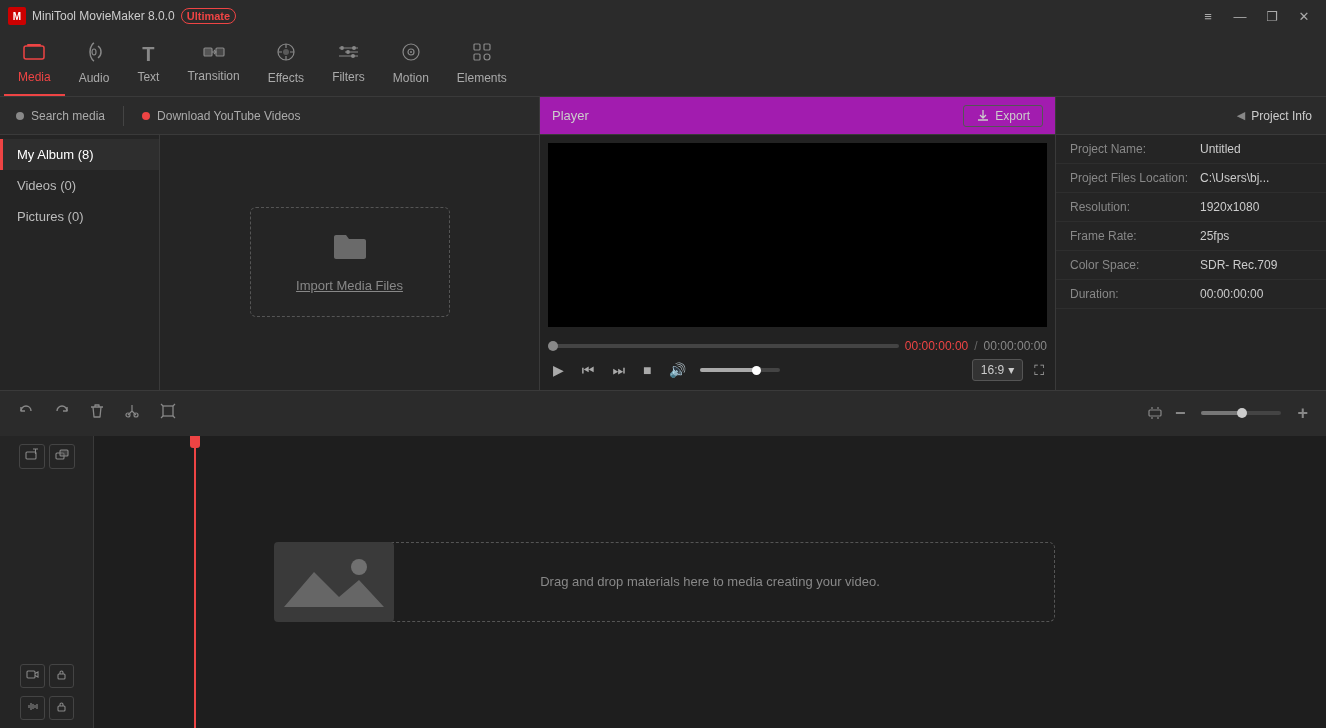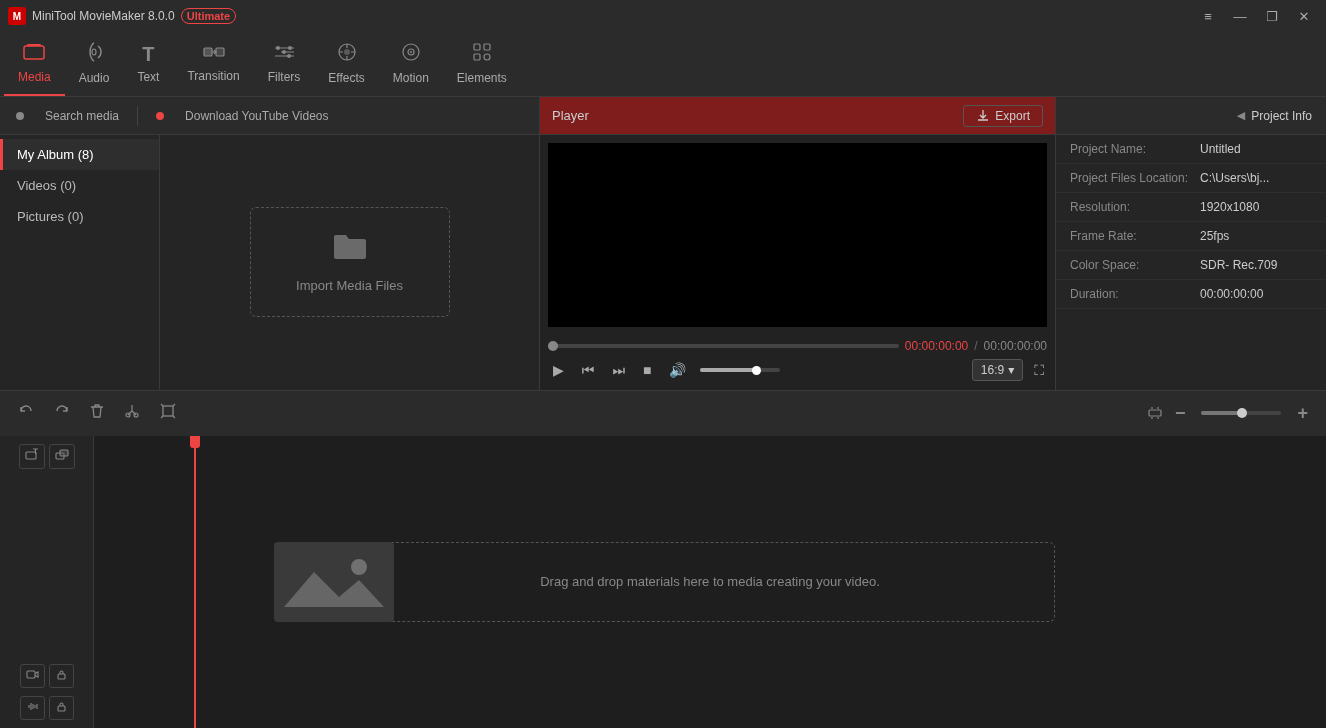--- a/index.html
+++ b/index.html
@@ -124,21 +124,21 @@
       align-items: center;
       height: 38px;
       background: #2b2b2b;
       border-bottom: 1px solid #3a3a3a;
       padding: 0 6px;
       gap: 4px;
     }
     .media-tab {
       display: flex;
       align-items: center;
-      gap: 21px;
+      gap: 7px;
       padding: 4px 10px;
       cursor: pointer;
       color: #aaa;
       font-size: 12px;
       border-radius: 3px;
     }
     .media-tab .dot {
       width: 8px;
       height: 8px;
       border-radius: 50%;
@@ -189,35 +189,36 @@
       border-radius: 6px;
       width: 200px;
       height: 110px;
       display: flex;
       flex-direction: column;
       align-items: center;
       justify-content: center;
       gap: 10px;
       cursor: pointer;
       color: #888;
+      text-decoration: underline;
     }
     .import-box .folder-icon { font-size: 28px; }
     .import-box .import-label { font-size: 13px; }
 
     
     #player-area {
       flex: 1;
       display: flex;
       flex-direction: column;
       background: #222;
       border-right: 1px solid #3a3a3a;
     }
     #player-header {
       height: 38px;
-      background: #7f1d1d;
+      background: #a21caf;
       display: flex;
       align-items: center;
       padding: 0 12px;
       justify-content: space-between;
       border-bottom: 1px solid #3a3a3a;
       flex-shrink: 0;
     }
     .player-title { font-size: 13px; color: #ccc; }
     .export-btn {
       display: flex;
@@ -540,39 +541,39 @@
           <rect x="1" y="4" width="8" height="8" rx="1" stroke="#888" stroke-width="1.2" fill="#555"></rect>
           <rect x="13" y="4" width="8" height="8" rx="1" stroke="#888" stroke-width="1.2" fill="#888" fill-opacity="0.3"></rect>
           <path d="M9 8H13" stroke="#888" stroke-width="1.2"></path>
           <path d="M11 6L13 8L11 10" stroke="#888" stroke-width="1.2"></path>
         </svg>
     </span>
     <span class="tb-label">Transition</span>
   </div>
   <div class="toolbar-item">
     <span class="tb-icon">
+      <svg width="20" height="20" viewBox="0 0 20 20" fill="none">
+          <circle cx="10" cy="10" r="8" stroke="#888" stroke-width="1.2" fill="none"></circle>
+          <path d="M10 2L10 6M10 14L10 18M2 10L6 10M14 10L18 10" stroke="#888" stroke-width="1.2"></path>
+          <circle cx="10" cy="10" r="3" fill="#888" fill-opacity="0.5"></circle>
+        </svg>
+    </span>
+    <span class="tb-label">Effects</span>
+  </div>
+  <div class="toolbar-item">
+    <span class="tb-icon">
       <svg width="20" height="18" viewBox="0 0 20 18" fill="none">
           <circle cx="4" cy="5" r="2" fill="#888"></circle>
           <circle cx="10" cy="9" r="2" fill="#888"></circle>
           <circle cx="16" cy="5" r="2" fill="#888"></circle>
           <path d="M1 5H2M6 5H20M7 9H8M12 9H20M1 13H14M16 13H20" stroke="#888" stroke-width="1.2"></path>
           <circle cx="15" cy="13" r="2" fill="#888"></circle>
         </svg>
     </span>
     <span class="tb-label">Filters</span>
-  </div>
-  <div class="toolbar-item">
-    <span class="tb-icon">
-      <svg width="20" height="20" viewBox="0 0 20 20" fill="none">
-          <circle cx="10" cy="10" r="8" stroke="#888" stroke-width="1.2" fill="none"></circle>
-          <path d="M10 2L10 6M10 14L10 18M2 10L6 10M14 10L18 10" stroke="#888" stroke-width="1.2"></path>
-          <circle cx="10" cy="10" r="3" fill="#888" fill-opacity="0.5"></circle>
-        </svg>
-    </span>
-    <span class="tb-label">Effects</span>
   </div>
   <div class="toolbar-item">
     <span class="tb-icon">
       <svg width="20" height="20" viewBox="0 0 20 20" fill="none">
           <circle cx="10" cy="10" r="8" stroke="#888" stroke-width="1.2" fill="none"></circle>
           <circle cx="10" cy="10" r="3" stroke="#888" stroke-width="1.2" fill="none"></circle>
           <circle cx="10" cy="10" r="1" fill="#888"></circle>
         </svg>
     </span>
     <span class="tb-label">Motion</span>

